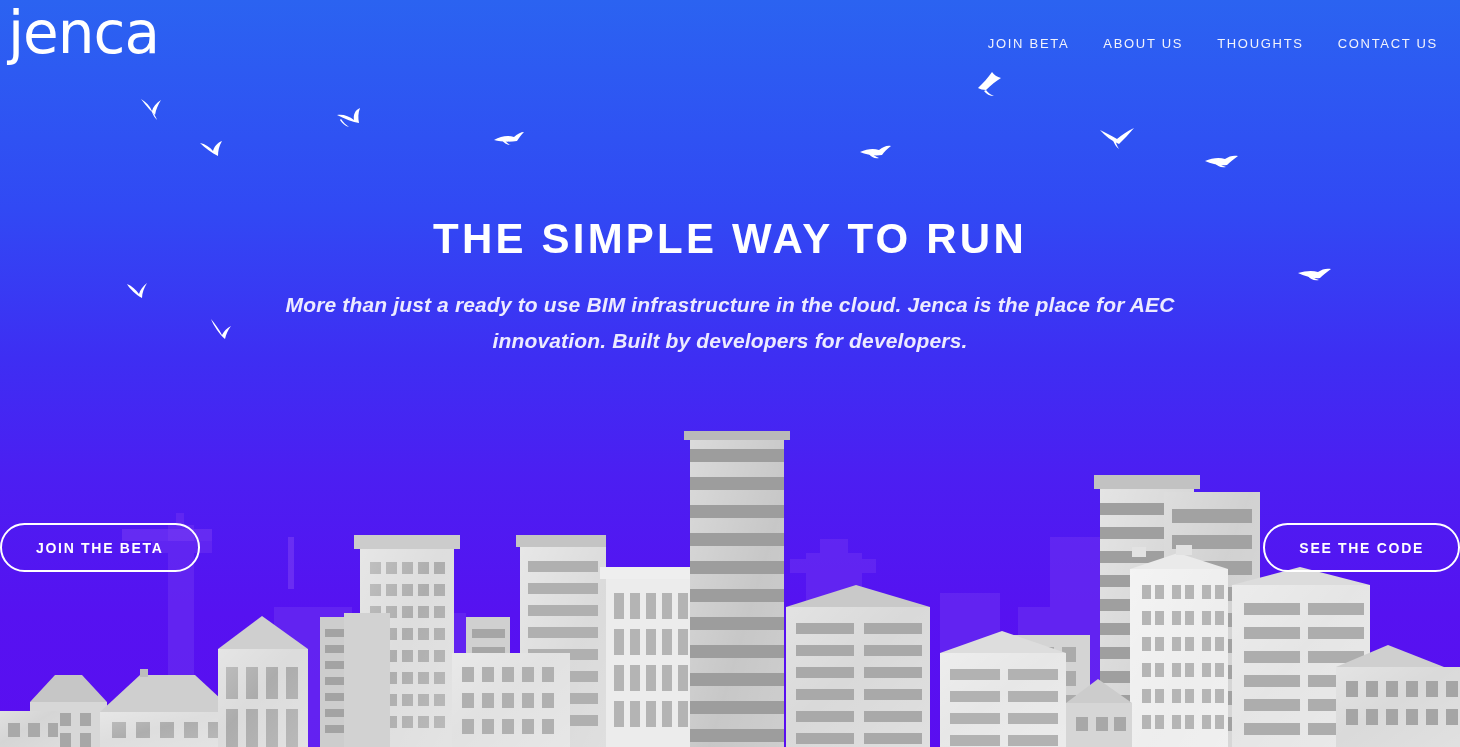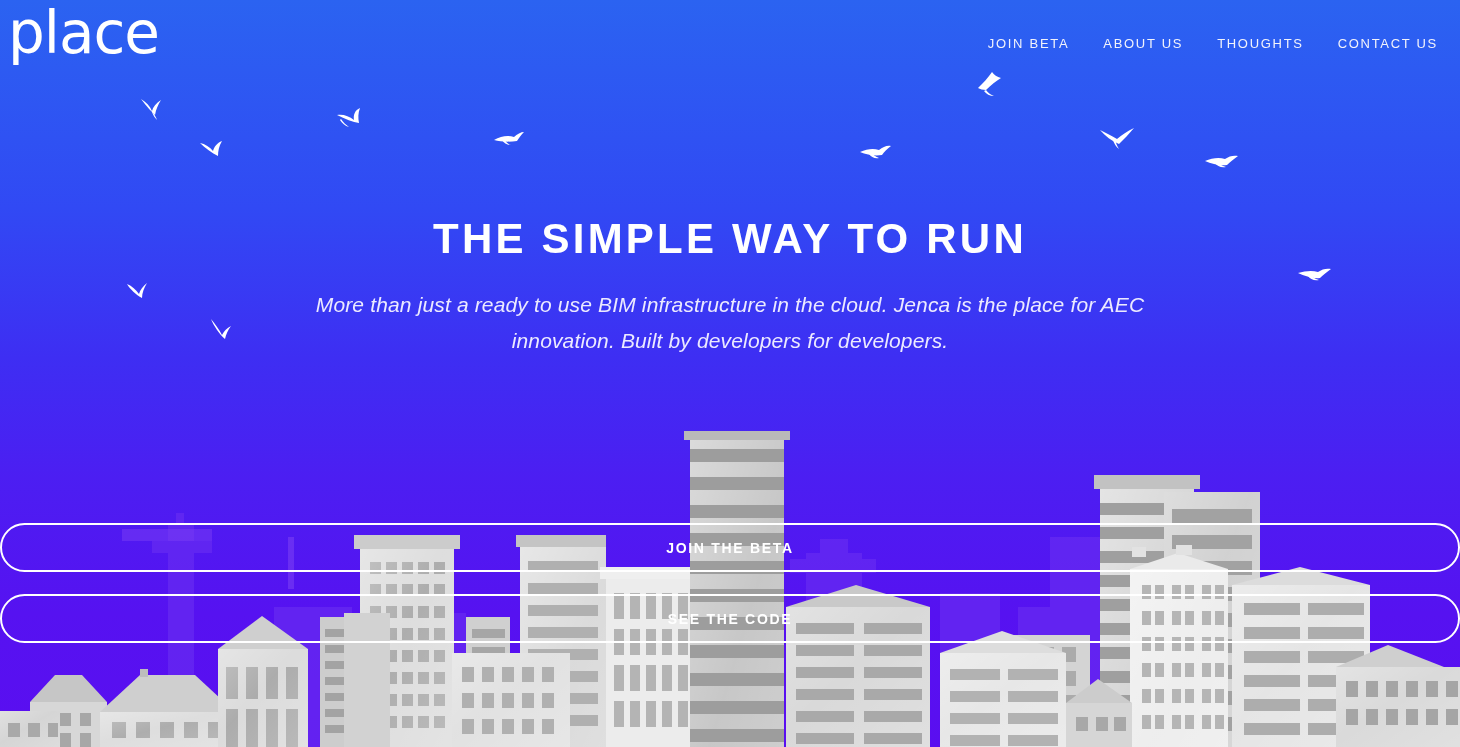--- a/index.html
+++ b/index.html
@@ -72,33 +72,32 @@
     line-height:1.02;
     letter-spacing:3.2px;
     text-transform:uppercase;
   }
   .headline .ln { display:block; }
   .subhead {
     margin-top:26px;
     color:#eceaff;
     font-size:21px;
     font-style:italic;
-    font-weight:400;
+    font-weight:700;
     line-height:1.72;
     letter-spacing:.15px;
     max-width:890px;
     margin-left:auto; margin-right:auto;
   }
 
   
   .cta-row {
     position:absolute; top:523px; left:0; right:0;
     display:flex; justify-content:space-between; gap:22px;
     z-index:35;
-    flex-direction:column;
   }
   .btn {
     display:flex; align-items:center; justify-content:center;
     height:49px;
     padding:0 34px;
     border:2px solid #ffffff;
     border-radius:26px;
     background:transparent;
     color:#ffffff;
     font-size:14px;
@@ -182,21 +181,21 @@
     <svg class="bird" style="left:207px; top:316px;" width="26" height="26" viewBox="0 0 26 26">
       <path d="M4 3 C8 8 12 13 15 19 C17 15 20 12 24 10 C21 14 19 18 18 23 C12 18 7 10 4 3 Z" fill="#fff"></path>
     </svg>
 
     <svg class="bird" style="left:614px; top:188px;" width="20" height="16" viewBox="0 0 20 16">
       <path d="M2 6 C6 4 10 4 13 6 C15 4 17 3 19 3 C17 5 15 7 14 9 C10 10 5 9 2 6 Z" fill="#fff" opacity="0"></path>
     </svg>
   </div>
 
   <header class="site-header">
-    <div class="logo">place</div>
+    <div class="logo">jenca</div>
     <nav class="nav">
       <a class="nav-item">JOIN BETA</a>
       <a class="nav-item">ABOUT US</a>
       <a class="nav-item">THOUGHTS</a>
       <a class="nav-item">CONTACT US</a>
     </nav>
   </header>
 
   <div class="hero-copy">
     <h1 class="headline">

